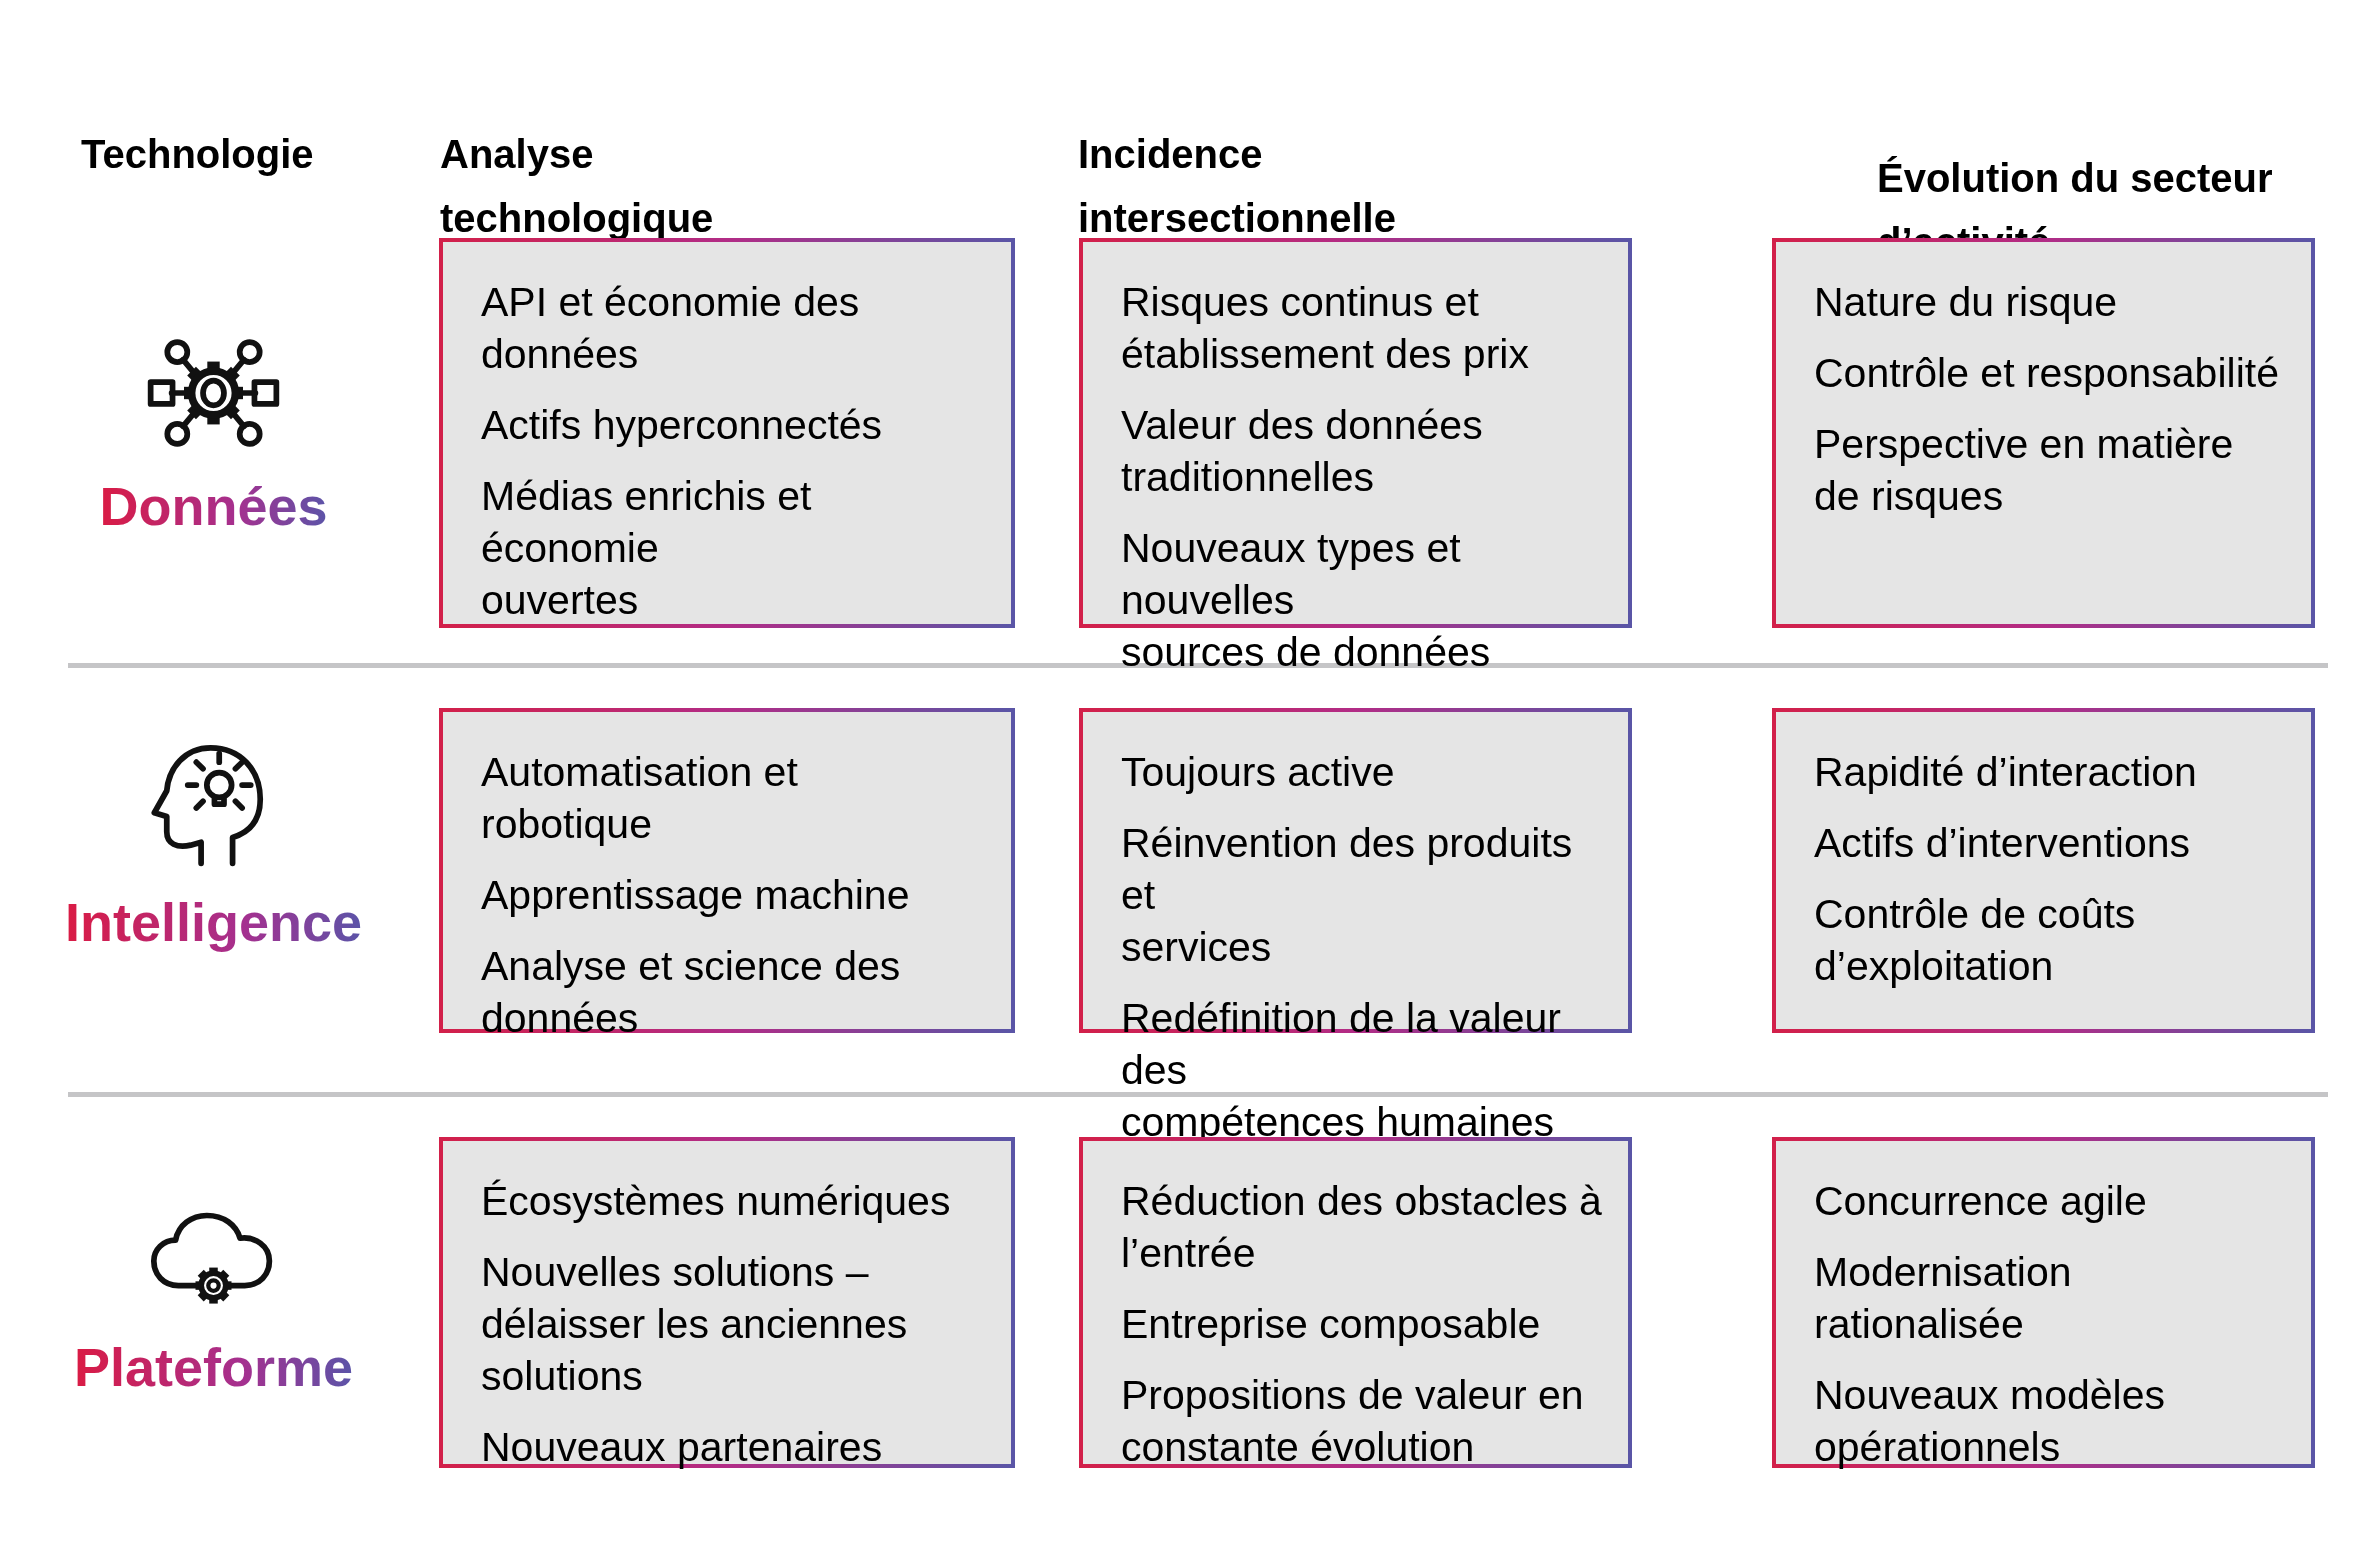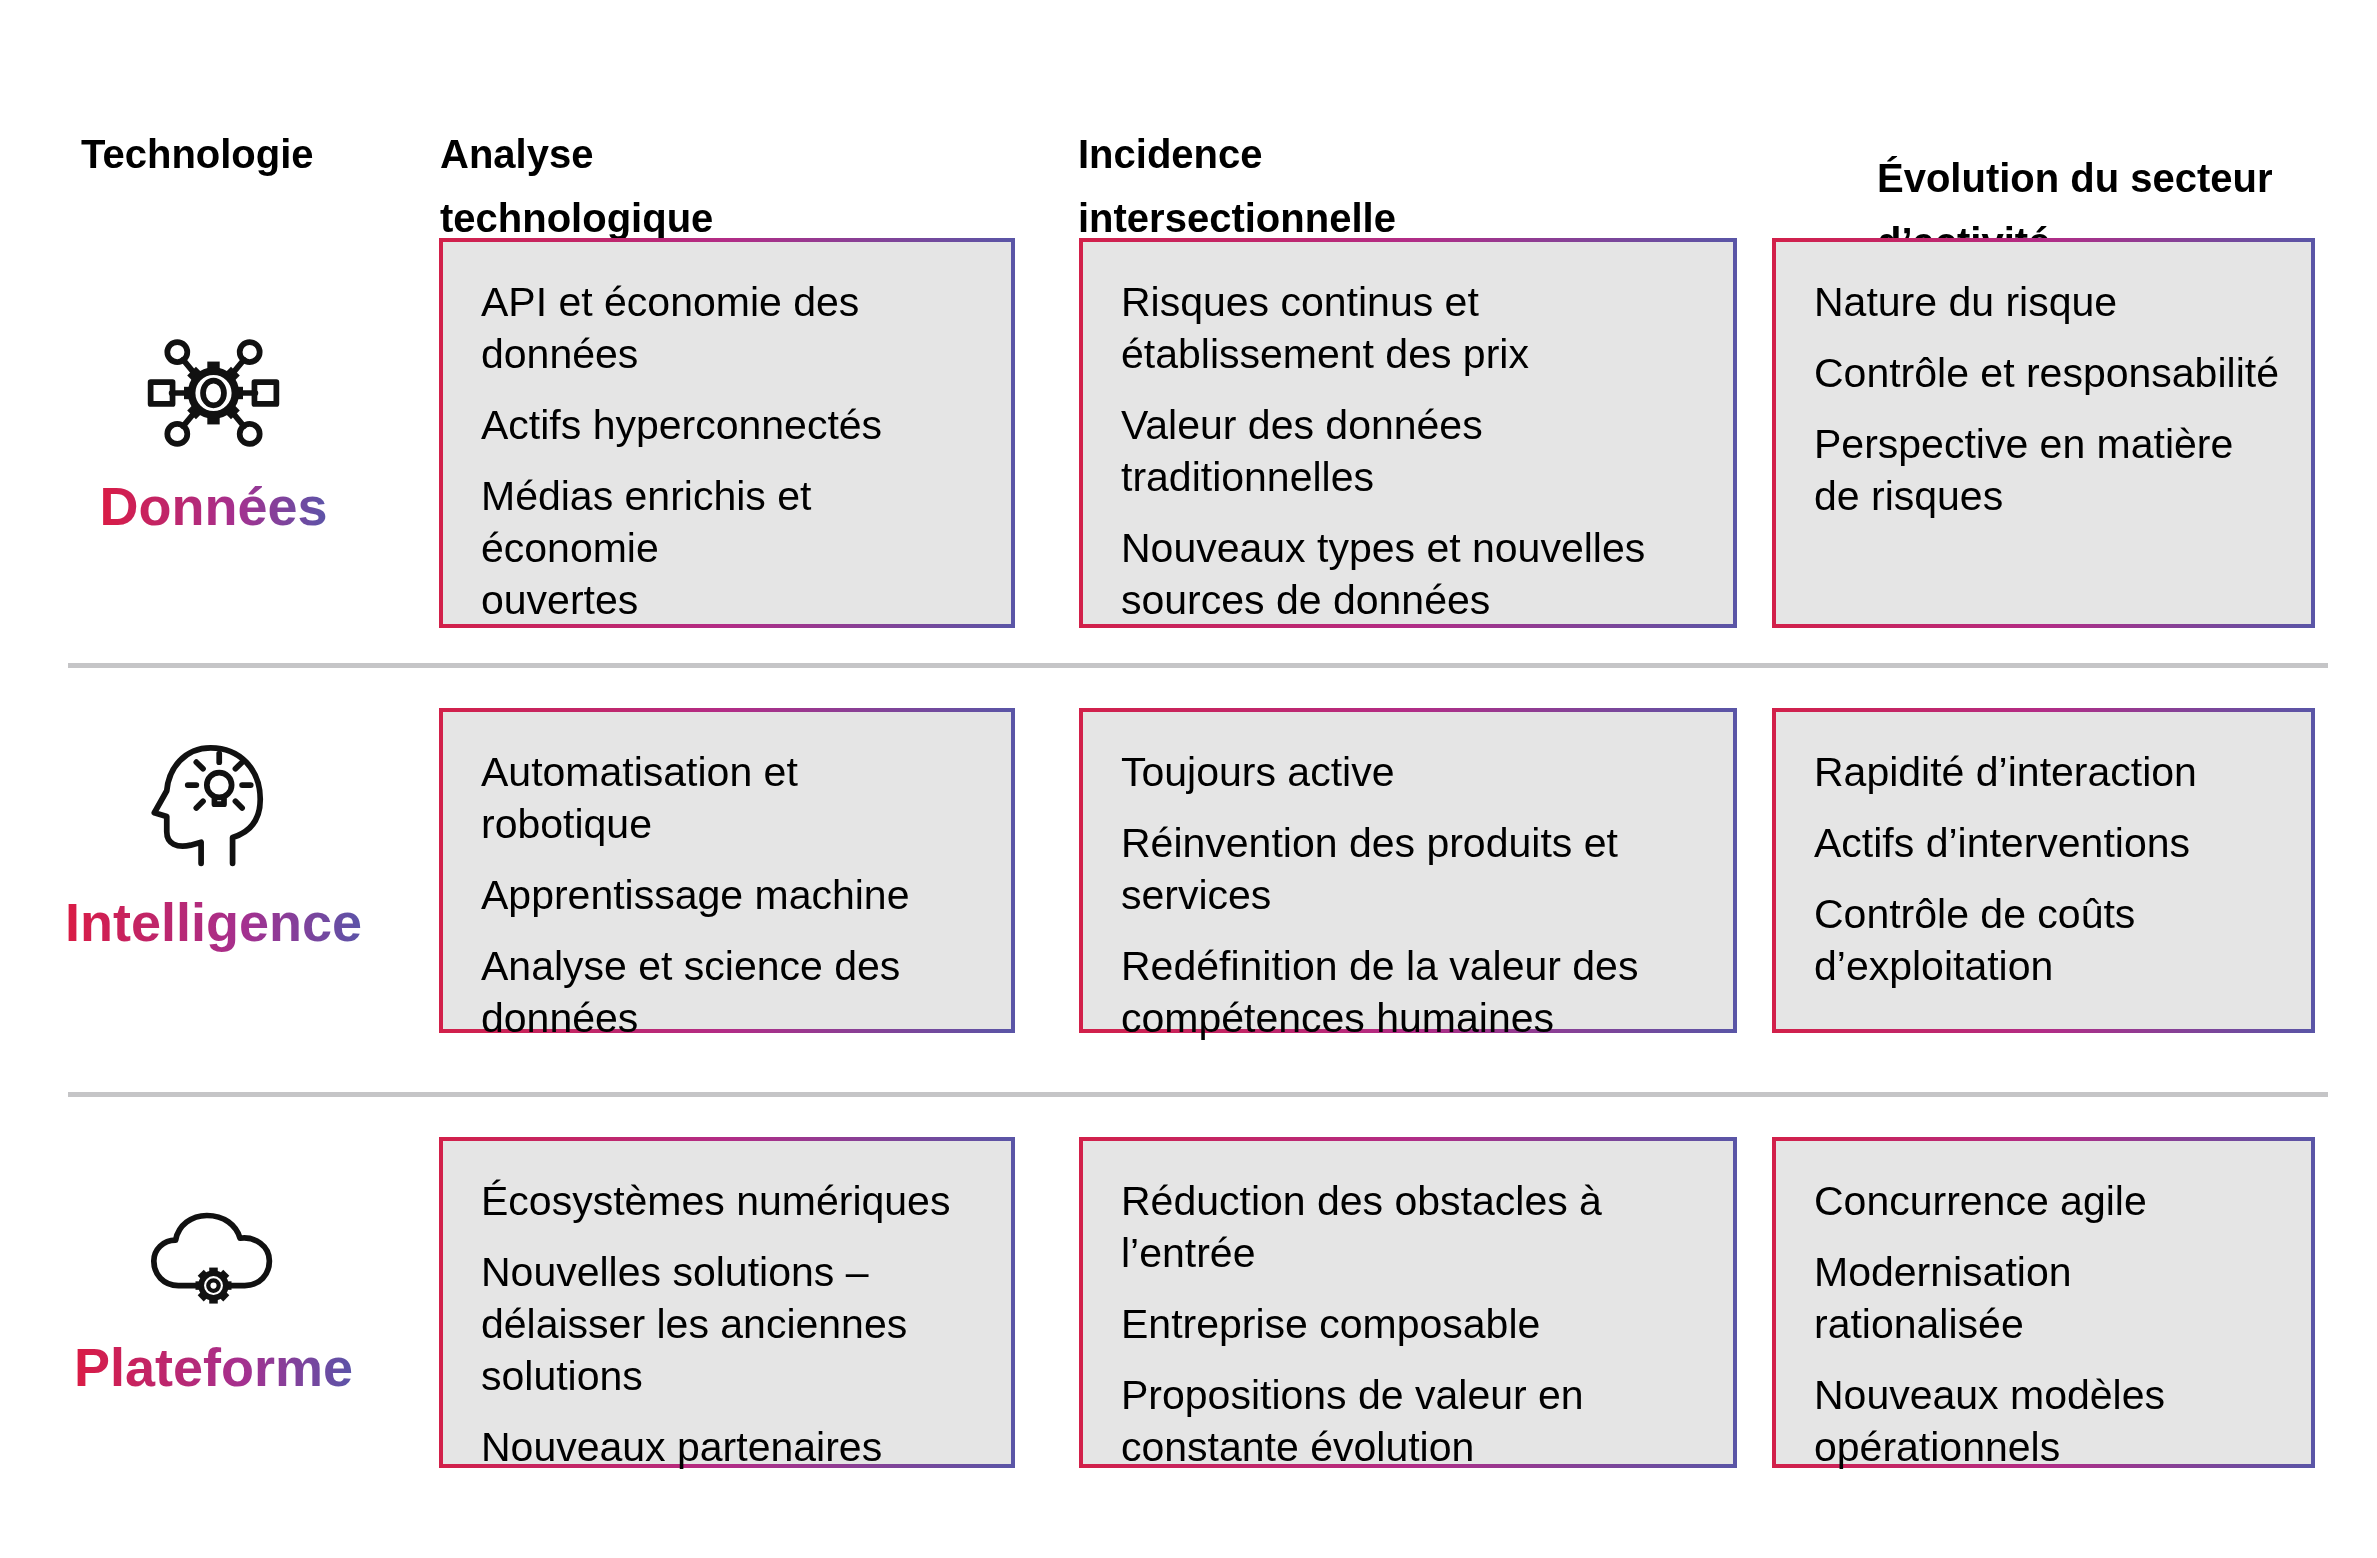--- a/index.html
+++ b/index.html
@@ -36,21 +36,21 @@
     position:absolute;box-sizing:border-box;
     border:4.8px solid #b22c86;
     border-image:linear-gradient(90deg,var(--grad-start) 0%,var(--grad-mid) 50%,var(--grad-end) 100%) 1;
     padding:34px 23px 15px 38px;
     background:#e5e5e5;
   }
   .row-1{top:238px;height:390px;}
   .row-2{top:708px;height:325px;}
   .row-3{top:1137px;height:331px;}
   .col-2{left:439px;width:576px;}
-  .col-3{left:1079px;width:658px;}
+  .col-3{left:1079px;width:553px;}
   .col-4{left:1772px;width:543px;}
 
   .item{
     margin:0 0 19px 0;
     font-size:41px;line-height:52px;
     white-space:pre-line;color:var(--text);
   }
 
   .icon-cell{
     position:absolute;left:52px;width:323px;text-align:center;

